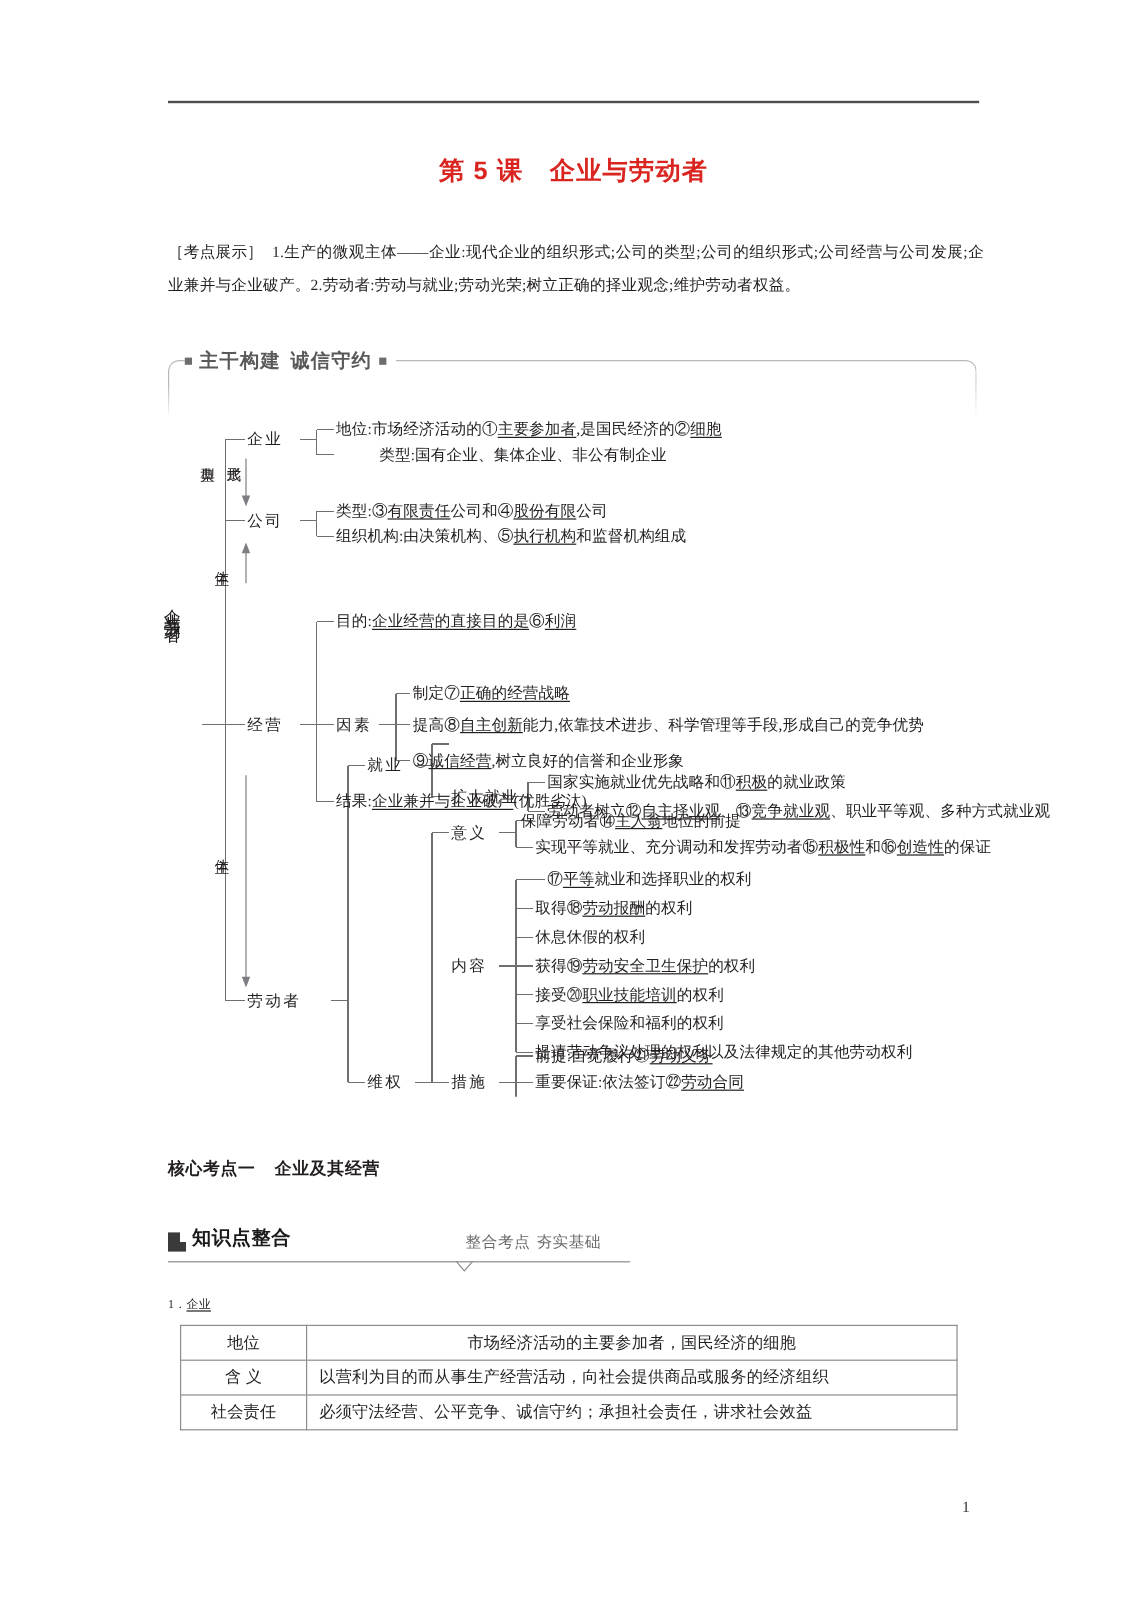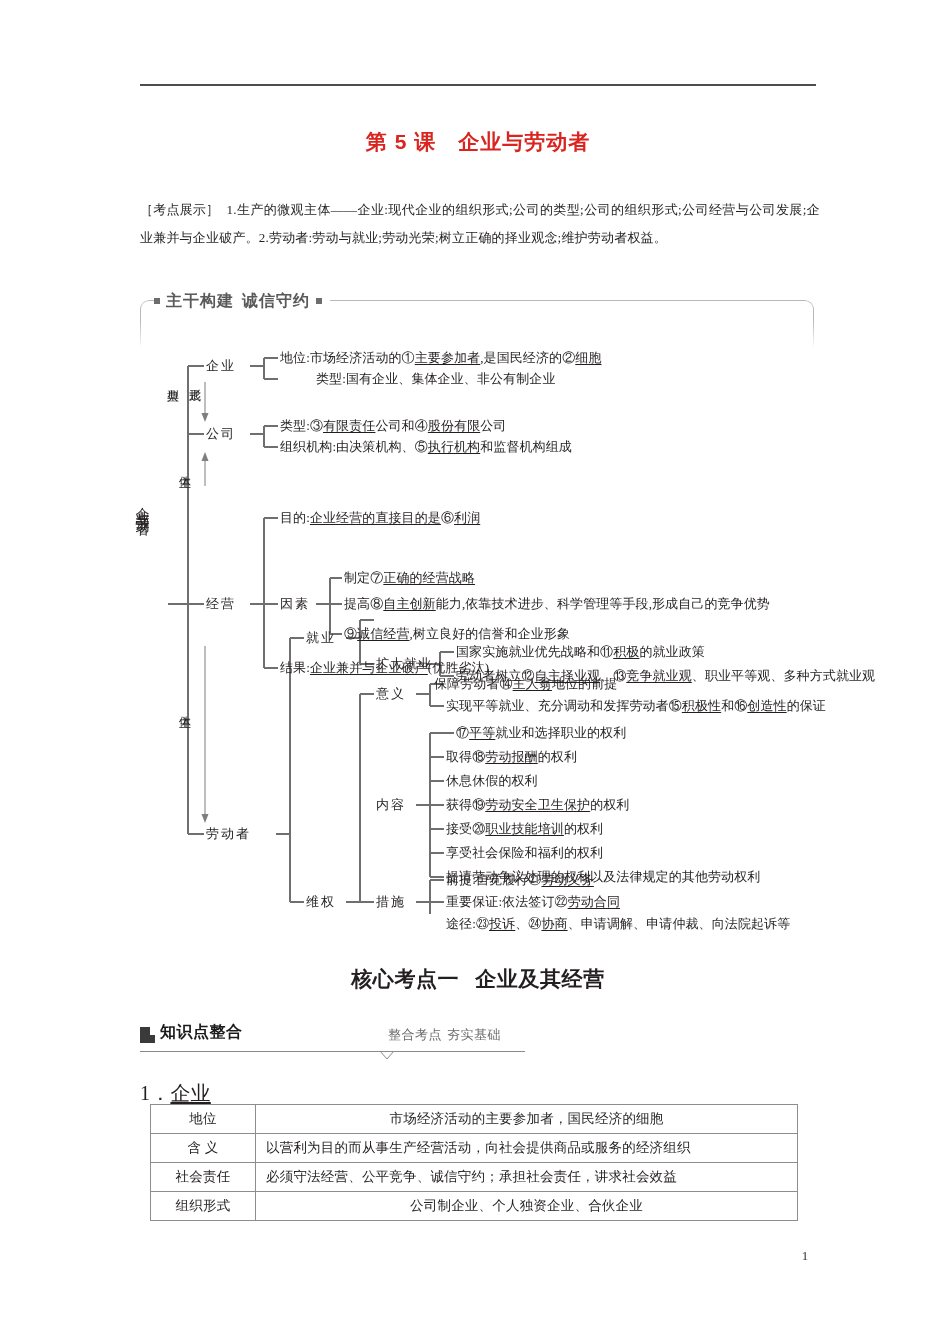--- a/index.html
+++ b/index.html
@@ -58,22 +58,22 @@
   }
   .mm-t.vert2{
     writing-mode:vertical-rl;text-orientation:upright;
     font-size:12px;line-height:13px;
   }
   .mm-root{font-size:14px;letter-spacing:3px;}
   u.u{text-decoration:underline;text-underline-offset:2px;}
 
   
   .core{
-    position:absolute;left:140px;top:965px;width:676px;text-align:center;
-    font-weight:bold;font-size:21px;letter-spacing:.6px;
+    position:absolute;left:140px;top:965px;width:676px;
+    font-weight:bold;font-size:14px;letter-spacing:.6px;
   }
   .core .g{display:inline-block;width:16px;}
 
   
   .kbar{position:absolute;left:140px;top:1020px;width:680px;height:44px;}
   .kbar .mark{position:absolute;left:0;top:7px;width:15px;height:16px;}
   .kbar .mark i{position:absolute;background:#3a3a3a;display:block;}
   .kbar .m1{left:0;top:0;width:10px;height:16px;}
   .kbar .m2{left:10px;top:8px;width:5px;height:8px;background:#9a9a9a;}
   .kbar .ktitle{
@@ -82,21 +82,21 @@
     font-weight:bold;font-size:16px;color:#1a1a1a;letter-spacing:.5px;
   }
   .kbar .ksub{
     position:absolute;left:248px;top:6px;font-size:13px;color:#6b6b6b;letter-spacing:.5px;
   }
   .kbar .ksub .g{display:inline-block;width:5px;}
   .kbar .kline{position:absolute;left:0;top:31px;width:385px;height:1px;background:#8a8a8a;}
   .kbar .knotch{position:absolute;left:240px;top:31px;}
 
   
-  .num-item{position:absolute;left:140px;top:1080px;font-size:20px;letter-spacing:.2px;}
+  .num-item{position:absolute;left:140px;top:1080px;font-size:10px;letter-spacing:.2px;}
   .num-item u{text-decoration:underline;text-underline-offset:2px;}
 
   
   table.t{
     position:absolute;left:150px;top:1104px;width:648px;
     border-collapse:collapse;font-size:13.5px;
   }
   table.t td{border:1px solid #8d8d8d;height:26px;padding:1px 4px;letter-spacing:.2px;}
   table.t td.k{width:96px;text-align:center;}
   table.t td.v{text-align:center;}
@@ -261,21 +261,20 @@
     <div class="mm-t" style="left:316px;top:403px;">取得⑱<u class="u">劳动报酬</u>的权利</div>
     <div class="mm-t" style="left:316px;top:427px;">休息休假的权利</div>
     <div class="mm-t" style="left:316px;top:451px;">获得⑲<u class="u">劳动安全卫生保护</u>的权利</div>
     <div class="mm-t" style="left:316px;top:475px;">接受⑳<u class="u">职业技能培训</u>的权利</div>
     <div class="mm-t" style="left:316px;top:499px;">享受社会保险和福利的权利</div>
     <div class="mm-t" style="left:316px;top:523px;">提请劳动争议处理的权利以及法律规定的其他劳动权利</div>
 
     <div class="mm-t" style="left:246px;top:548px;letter-spacing:2px;">措施</div>
     <div class="mm-t" style="left:316px;top:526px;">前提:自觉履行㉑<u class="u">劳动义务</u></div>
     <div class="mm-t" style="left:316px;top:548px;">重要保证:依法签订㉒<u class="u">劳动合同</u></div>
-    <div class="mm-t" style="left:316px;top:570px;">途径:㉓<u class="u">投诉</u>、㉔<u class="u">协商</u>、申请调解、申请仲裁、向法院起诉等</div>
   </div>
 
   <div class="core">
     <span>核心考点一</span><span class="g"></span><span>企业及其经营</span>
   </div>
 
   <div class="kbar">
     <span class="mark">
         <i class="m1"></i>
         <i class="m2"></i>
@@ -299,22 +298,18 @@
         <td class="v">市场经济活动的主要参加者，国民经济的细胞</td>
       </tr>
       <tr>
         <td class="k">含 义</td>
         <td class="v left">以营利为目的而从事生产经营活动，向社会提供商品或服务的经济组织</td>
       </tr>
       <tr>
         <td class="k">社会责任</td>
         <td class="v left">必须守法经营、公平竞争、诚信守约；承担社会责任，讲求社会效益</td>
       </tr>
-      <tr>
-        <td class="k">组织形式</td>
-        <td class="v">公司制企业、个人独资企业、合伙企业</td>
-      </tr>
     </tbody>
   </table>
 
   <div class="pagenum">1</div>
 
 </div>
 
 </body></html>

